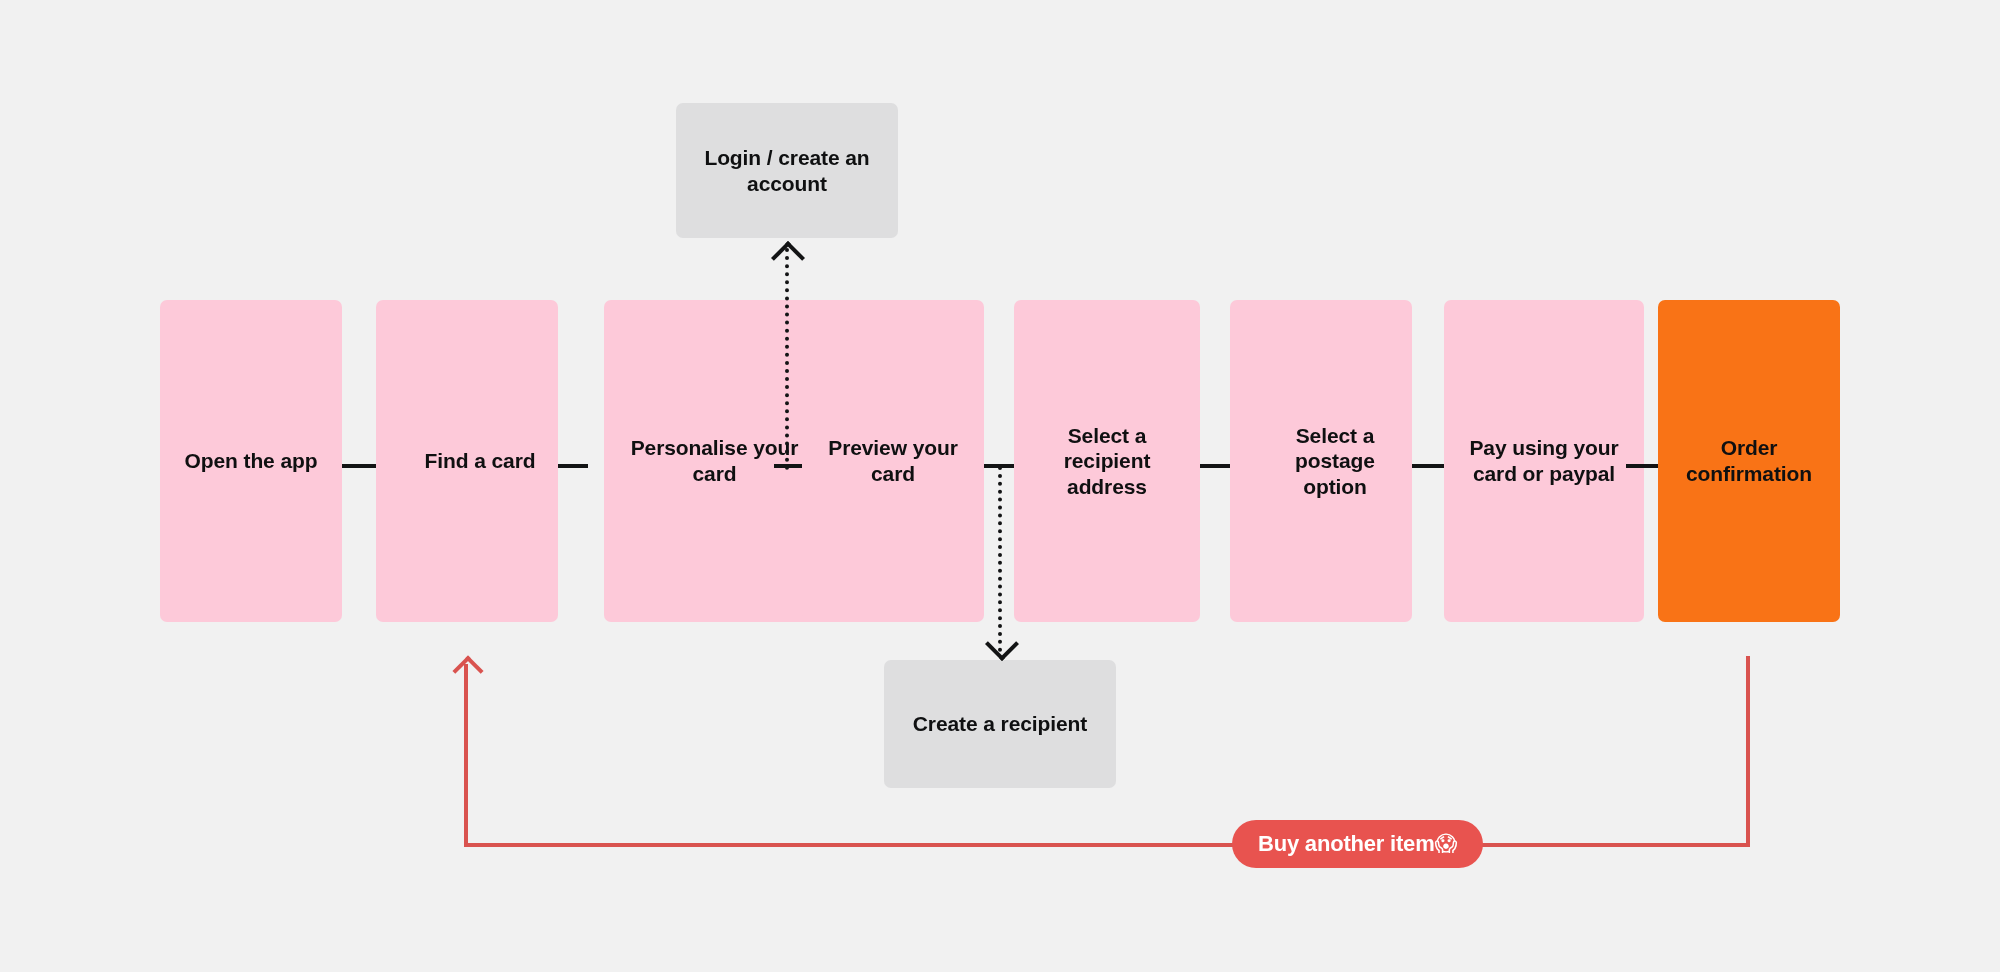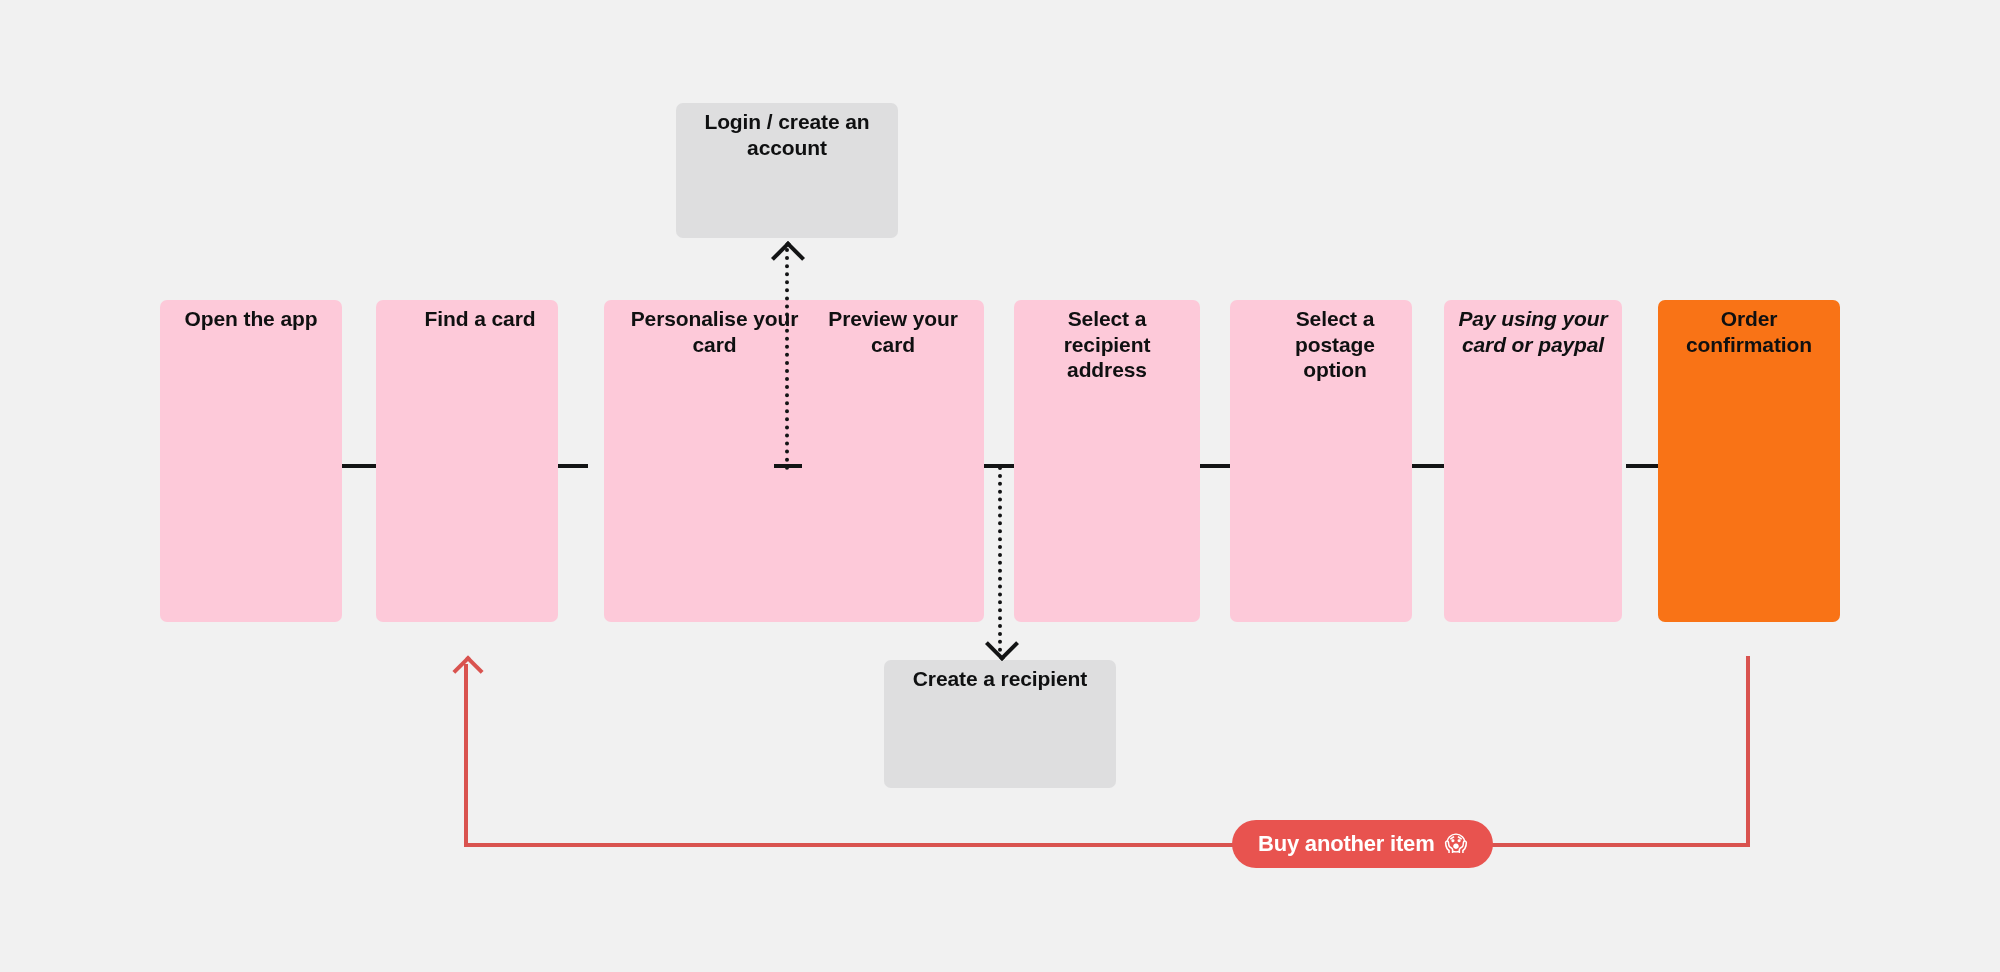--- a/index.html
+++ b/index.html
@@ -20,20 +20,21 @@
     position: absolute;
     left: 0; top: 0;
     width: 2000px;
     height: 972px;
   }
 
   
   .node {
     position: absolute;
     display: flex;
+    align-items: center;
     justify-content: center;
     text-align: center;
     box-sizing: border-box;
     border-radius: 7px;
     color: #0f1011;
     font-weight: bold;
     font-size: 21px;
     line-height: 1.22;
     letter-spacing: -0.1px;
     padding: 6px 10px;
@@ -103,21 +104,21 @@
     border-top: 4px solid #d9534f;
     transform: rotate(45deg);
   }
 
   
   .pill {
     position: absolute;
     display: flex;
     align-items: center;
     justify-content: center;
-    gap: 10px;
+    gap: 0;
     background: #e8534f;
     color: #ffffff;
     border: none;
     border-radius: 999px;
     font-family: "Liberation Sans", "DejaVu Sans", sans-serif;
     font-weight: bold;
     font-size: 22px;
     letter-spacing: -0.2px;
     white-space: nowrap;
     padding: 0 26px;
@@ -150,21 +151,21 @@
   </div>
 
   <div class="node step" style="left:1014px; width:186px;">
     <span class="node-label">Select a recipient address</span>
   </div>
 
   <div class="node step" style="left:1230px; width:182px;padding-left:38px;">
     <span class="node-label">Select a postage option</span>
   </div>
 
-  <div class="node step" style="left:1444px; width:178px;font-style:italic;">
+  <div class="node step" style="left:1444px; width:200px;">
     <span class="node-label">Pay using your card or paypal</span>
   </div>
 
   <div class="node step finish" style="left:1658px; width:182px;">
     <span class="node-label">Order confirmation</span>
   </div>
 
   <div class="connector" style="left:342px; width:34px;"></div>
   <div class="connector" style="left:558px; width:30px;"></div>
   <div class="connector" style="left:774px; width:28px;"></div>

